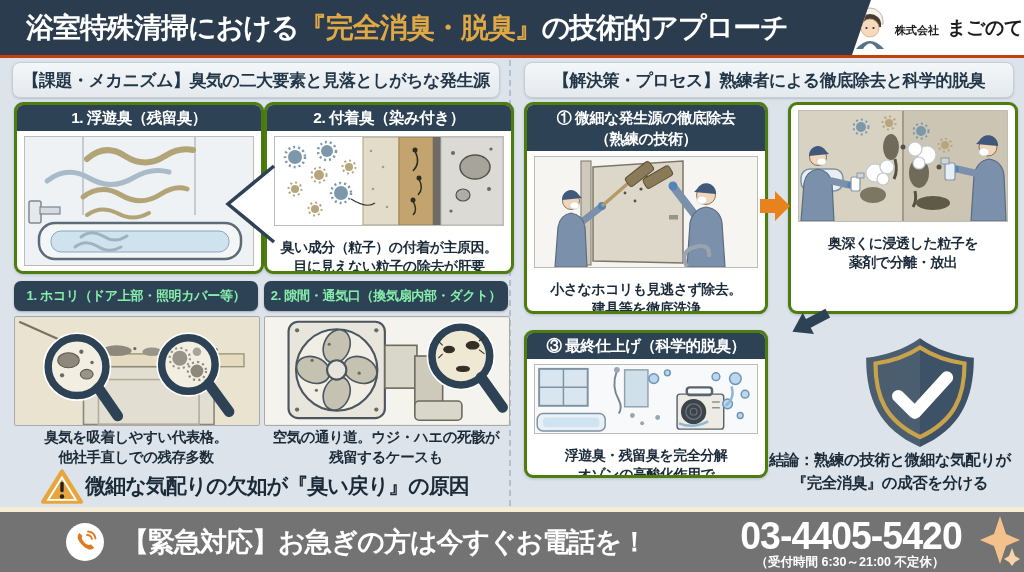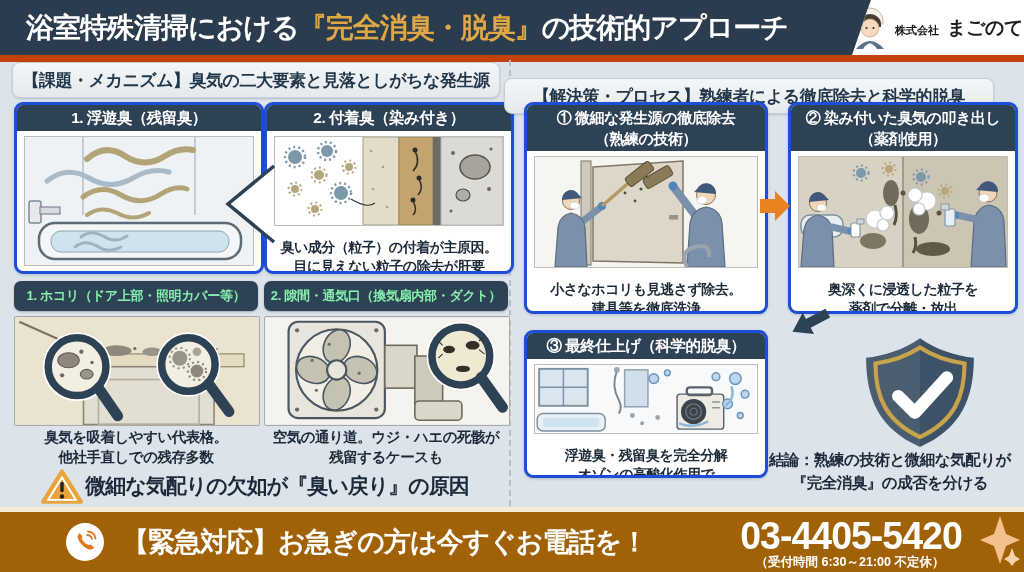--- a/index.html
+++ b/index.html
@@ -1,38 +1,38 @@
 <!DOCTYPE html>
 <html><head>
 <meta charset="utf-8">
 <style>
   html,body{margin:0;padding:0;}
   body{font-family:"Liberation Sans",sans-serif;background:#9aa2ab;}
   #page{position:relative;width:1024px;height:572px;background:#dce3ea;overflow:hidden;margin:0 auto;}
 
   
-  .hdr{position:absolute;left:0;top:0;width:1024px;height:55px;background:#2b3c4f;border-bottom:7px solid #c2410c;}
+  .hdr{position:absolute;left:0;top:0;width:1024px;height:55px;background:#2b3c4f;border-bottom:3px solid #c2410c;}
   .hdr-title{position:absolute;left:26px;top:0;height:55px;line-height:55px;font-size:28px;font-weight:bold;color:#ffffff;letter-spacing:-1px;white-space:nowrap;}
   .hdr-title .hl{color:#dfa845;}
   .logo-area{position:absolute;right:0;top:0;width:172px;height:55px;background:#ffffff;
     clip-path:polygon(11% 0,100% 0,100% 100%,0 100%);display:flex;align-items:center;justify-content:center;gap:8px;}
   .co-small{font-size:11px;color:#1c1c1c;font-weight:bold;margin-top:6px;}
   .co-big{font-size:19px;color:#1c1c1c;font-weight:bold;letter-spacing:-0.5px;}
 
   
   .divider{position:absolute;left:509px;top:60px;height:446px;border-left:2px dashed #b6c0ca;}
   .pill{position:absolute;top:62px;height:34px;background:linear-gradient(#f4f7f9,#e4e9ed);
     border:1px solid #c6cdd4;border-radius:8px;box-shadow:0 1px 2px rgba(30,40,60,.18);
     display:flex;align-items:center;justify-content:center;
     font-size:17px;font-weight:bold;color:#22374a;letter-spacing:-0.5px;white-space:nowrap;}
   .pill.l{left:12px;width:486px;}
-  .pill.r{left:504px;width:488px;margin-top:16px;}
+  .pill.r{left:524px;width:488px;}
 
   
-  .panel{position:absolute;background:#ffffff;border:3px solid #1d4ed8;border-radius:9px;overflow:hidden;box-shadow:0 1px 3px rgba(30,40,60,.2);}
+  .panel{position:absolute;background:#ffffff;border:3px solid #4d7c0f;border-radius:9px;overflow:hidden;box-shadow:0 1px 3px rgba(30,40,60,.2);}
   .panel-h{background:#2e4256;color:#fff;font-weight:bold;text-align:center;letter-spacing:-0.5px;}
   .panel-h.one{font-size:15.5px;line-height:26px;height:26px;}
   .panel-h.two{font-size:15px;line-height:21px;padding:2px 0;}
   .illus{display:block;margin:5px auto 0 auto;border:1px solid #bdbdb8;background:#fff;}
   .cap{font-size:14px;font-weight:bold;color:#1b2a38;text-align:center;line-height:1.35;margin-top:12px;letter-spacing:-0.5px;}
   .cap span{display:block;}
 
   .srchdr{position:absolute;top:281px;height:30px;background:#2e4256;border-radius:7px;color:#86efac;
     font-size:13px;font-weight:bold;display:flex;align-items:center;justify-content:center;letter-spacing:-0.3px;white-space:nowrap;box-shadow:0 1px 2px rgba(30,40,60,.3);}
   .srcimg{position:absolute;top:316px;height:108px;border:1px solid #aaa9a2;border-radius:2px;overflow:hidden;}
@@ -46,21 +46,21 @@
   .oarrow{position:absolute;left:760px;top:190px;width:30px;height:32px;z-index:6;}
   .narrow{position:absolute;left:776px;top:302px;width:60px;height:48px;z-index:6;}
 
   .shield{position:absolute;left:852px;top:334px;width:136px;height:116px;}
   .conclusion{position:absolute;left:764px;top:448px;width:252px;text-align:center;
     font-size:15.5px;font-weight:bold;color:#1b2a38;line-height:1.5;letter-spacing:-0.5px;}
   .conclusion span{display:block;white-space:nowrap;}
 
   
   .sep{position:absolute;left:0;top:507px;width:1024px;height:5px;background:#f6ecd8;}
-  .ftr{position:absolute;left:0;top:512px;width:1024px;height:60px;background:#a16207;}
+  .ftr{position:absolute;left:0;top:512px;width:1024px;height:60px;background:#737373;}
   .ph-circle{position:absolute;left:66px;top:11px;width:38px;height:38px;background:#ffffff;border-radius:50%;
     display:flex;align-items:center;justify-content:center;}
   .cta{position:absolute;left:122px;top:0;height:60px;line-height:60px;color:#ffffff;
     font-size:27px;font-weight:bold;letter-spacing:-1px;white-space:nowrap;}
   .phone-num{position:absolute;left:710px;top:2px;width:282px;text-align:center;color:#ffffff;
     font-size:39px;font-weight:bold;letter-spacing:-1px;transform:scaleX(.96);white-space:nowrap;}
   .phone-hours{position:absolute;left:700px;top:42px;width:300px;text-align:center;color:#ffffff;
     font-size:12.5px;font-weight:bold;white-space:nowrap;}
   .sparkle{position:absolute;left:980px;top:2px;width:40px;height:52px;}
 </style>
@@ -316,24 +316,20 @@
       <span>小さなホコリも見逃さず除去。</span>
       <span>建具等を徹底洗浄</span>
     </div>
   </div>
 
   <svg class="oarrow" viewBox="0 0 30 32">
     <polygon points="0,9 15,9 15,1 30,16 15,31 15,23 0,23" fill="#e8821f"></polygon>
   </svg>
 
   <div class="panel" style="left:788px;top:102px;width:224px;height:206px;">
-    <div class="panel-h two">
-      <span>② 染み付いた臭気の叩き出し</span><br>
-      <span>（薬剤使用）</span>
-    </div>
     <svg class="illus" width="208" height="110" viewBox="0 0 208 110">
       <rect x="0" y="0" width="104" height="110" fill="#d8d2c2"></rect>
       <rect x="104" y="0" width="104" height="110" fill="#ccc5b4"></rect>
       <line x1="104" y1="0" x2="104" y2="110" stroke="#a39b87" stroke-width="2"></line>
       <ellipse cx="92" cy="36" rx="8" ry="13" fill="#6f6a5a"></ellipse>
       <ellipse cx="120" cy="62" rx="10" ry="15" fill="#6f6a5a"></ellipse>
       <ellipse cx="74" cy="84" rx="13" ry="8" fill="#7c7662"></ellipse>
       <ellipse cx="134" cy="92" rx="17" ry="7" fill="#5f5a48"></ellipse>
       <path d="M96,48 q3,12 -1,20" fill="none" stroke="#57523f" stroke-width="3"></path>
       <path d="M116,80 q2,10 -2,16" fill="none" stroke="#57523f" stroke-width="3"></path>

